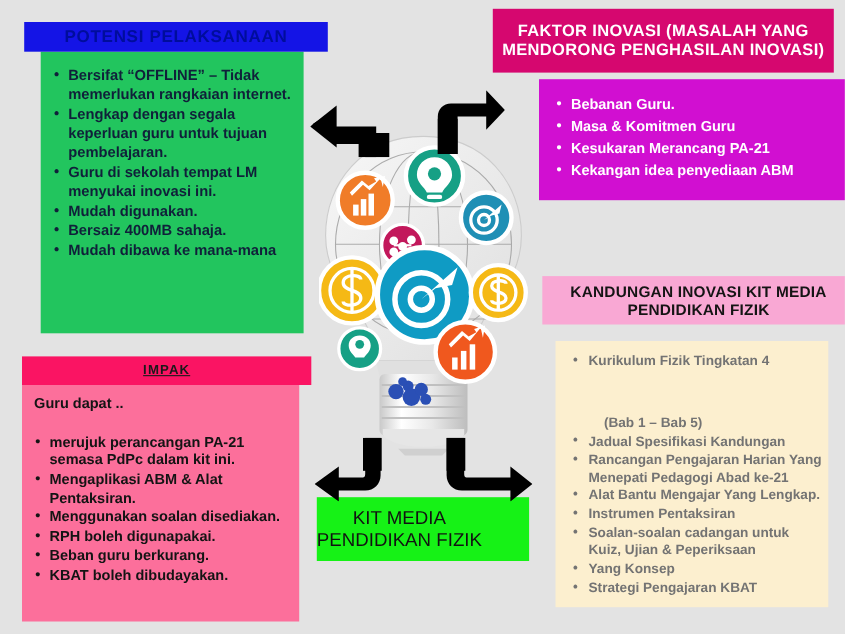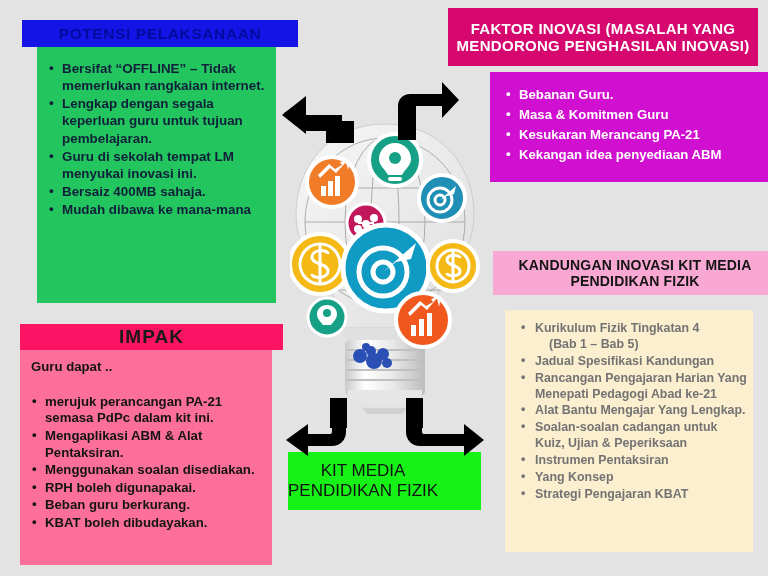--- a/index.html
+++ b/index.html
@@ -47,41 +47,41 @@
     background:#d10fd1;color:#ffffff;
     padding:13px 6px 6px 14px;font-size:13.2px;font-weight:bold;line-height:1.45;margin-left:30px;
   }
 
   
   #impak-header{
     left:20px;top:324px;width:263px;height:26px;
     background:#f7descriptor;color:#111;
   }
   #impak-header{
-    background:#fa1463;color:#1a1a1a;font-size:19px;letter-spacing:1px;
+    background:#fa1463;color:#1a1a1a;font-size:12px;letter-spacing:1px;text-decoration:underline;
   }
   #impak-body{
     left:20px;top:350px;width:252px;height:215px;
     background:#fc6f9b;color:#141414;
     padding:9px 6px 6px 10px;font-size:13.2px;font-weight:bold;line-height:1.26;
   }
   #impak-intro{font-weight:bold;margin:0 0 18px 1px;}
 
   
   #kandungan-header{
     left:493px;top:251px;width:284px;height:44px;
     background:#f9a8d4;color:#141414;font-size:14px;padding:0 6px;letter-spacing:.2px;
   }
   #kandungan-body{
     left:505px;top:310px;width:248px;height:242px;
     background:#fcefcf;color:#737373;
     padding:11px 6px 6px 14px;font-size:12.4px;font-weight:bold;line-height:1.28;
   }
   #kandungan-body ul.blist li{padding-left:16px;}
-  .subline{display:block;padding-left:14px;}
+  .subline{display:block;padding-left:14px;margin-top:40px;}
 
   
   #kit-media-box{
     left:288px;top:452px;width:193px;height:58px;
     background:#16f216;color:#121212;
     display:flex;align-items:center;justify-content:flex-start;
     text-align:center;font-size:17px;line-height:1.2;z-index:4;
   }
 
   
@@ -242,20 +242,21 @@
     <path d="M4 0 L4 34 C4 42 10 48 18 48 L62 48 L62 58 L82 42 L62 26 L62 36 L22 36 C20 36 20 34 20 32 L20 0 Z" fill="#000000"></path>
     <rect x="4" y="0" width="17" height="30" fill="#000000"></rect>
   </svg>
 
   <div class="phead" id="potensi-header">POTENSI PELAKSANAAN</div>
   <div class="pbody" id="potensi-body">
     <ul class="blist">
       <li>Bersifat “OFFLINE” – Tidak memerlukan rangkaian internet.</li>
       <li>Lengkap dengan segala keperluan guru untuk tujuan pembelajaran.</li>
       <li>Guru di sekolah tempat LM menyukai inovasi ini.</li>
+      <li>Mudah digunakan.</li>
       <li>Bersaiz 400MB sahaja.</li>
       <li>Mudah dibawa ke mana-mana</li>
     </ul>
   </div>
 
   <div class="phead" id="faktor-header">FAKTOR INOVASI (MASALAH YANG MENDORONG PENGHASILAN INOVASI)</div>
   <div class="pbody" id="faktor-body">
     <ul class="blist">
       <li>Bebanan Guru.</li>
       <li>Masa &amp; Komitmen Guru</li>
@@ -280,22 +281,22 @@
   <div class="phead" id="kandungan-header">KANDUNGAN INOVASI KIT MEDIA PENDIDIKAN FIZIK</div>
   <div class="pbody" id="kandungan-body">
     <ul class="blist">
       <li>
         <span>Kurikulum Fizik Tingkatan 4</span>
         <span class="subline">(Bab 1 – Bab 5)</span>
       </li>
       <li>Jadual Spesifikasi Kandungan</li>
       <li>Rancangan Pengajaran Harian Yang Menepati Pedagogi Abad ke-21</li>
       <li>Alat Bantu Mengajar Yang Lengkap.</li>
+      <li>Instrumen Pentaksiran</li>
       <li>Soalan-soalan cadangan untuk Kuiz, Ujian &amp; Peperiksaan</li>
-      <li>Instrumen Pentaksiran</li>
       <li>Yang Konsep</li>
       <li>Strategi Pengajaran KBAT</li>
     </ul>
   </div>
 
   <div class="panel" id="kit-media-box">
     <div>
       <div>KIT MEDIA</div>
       <div>PENDIDIKAN FIZIK</div>
     </div>

